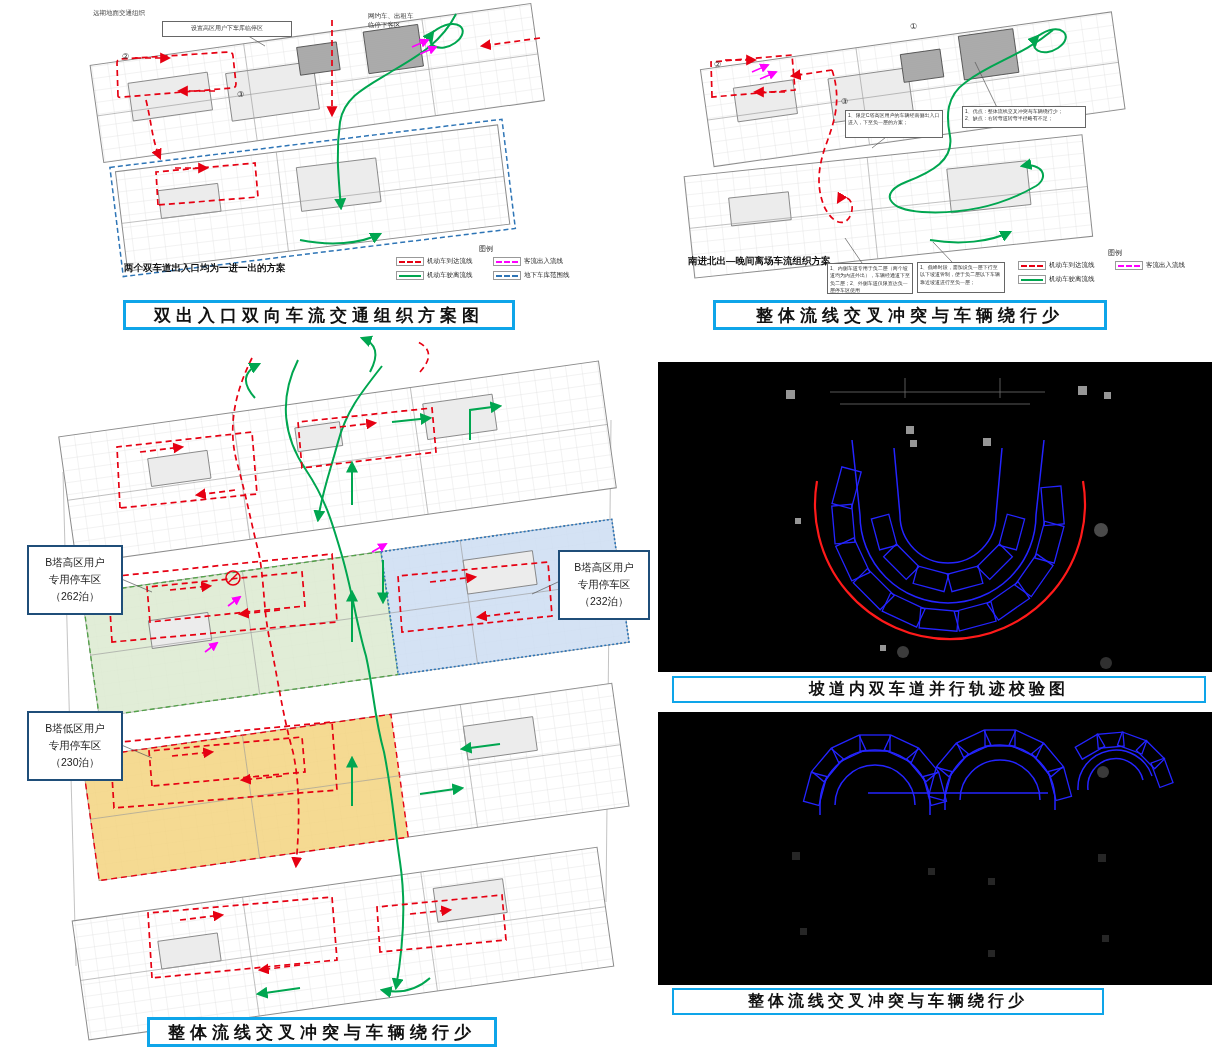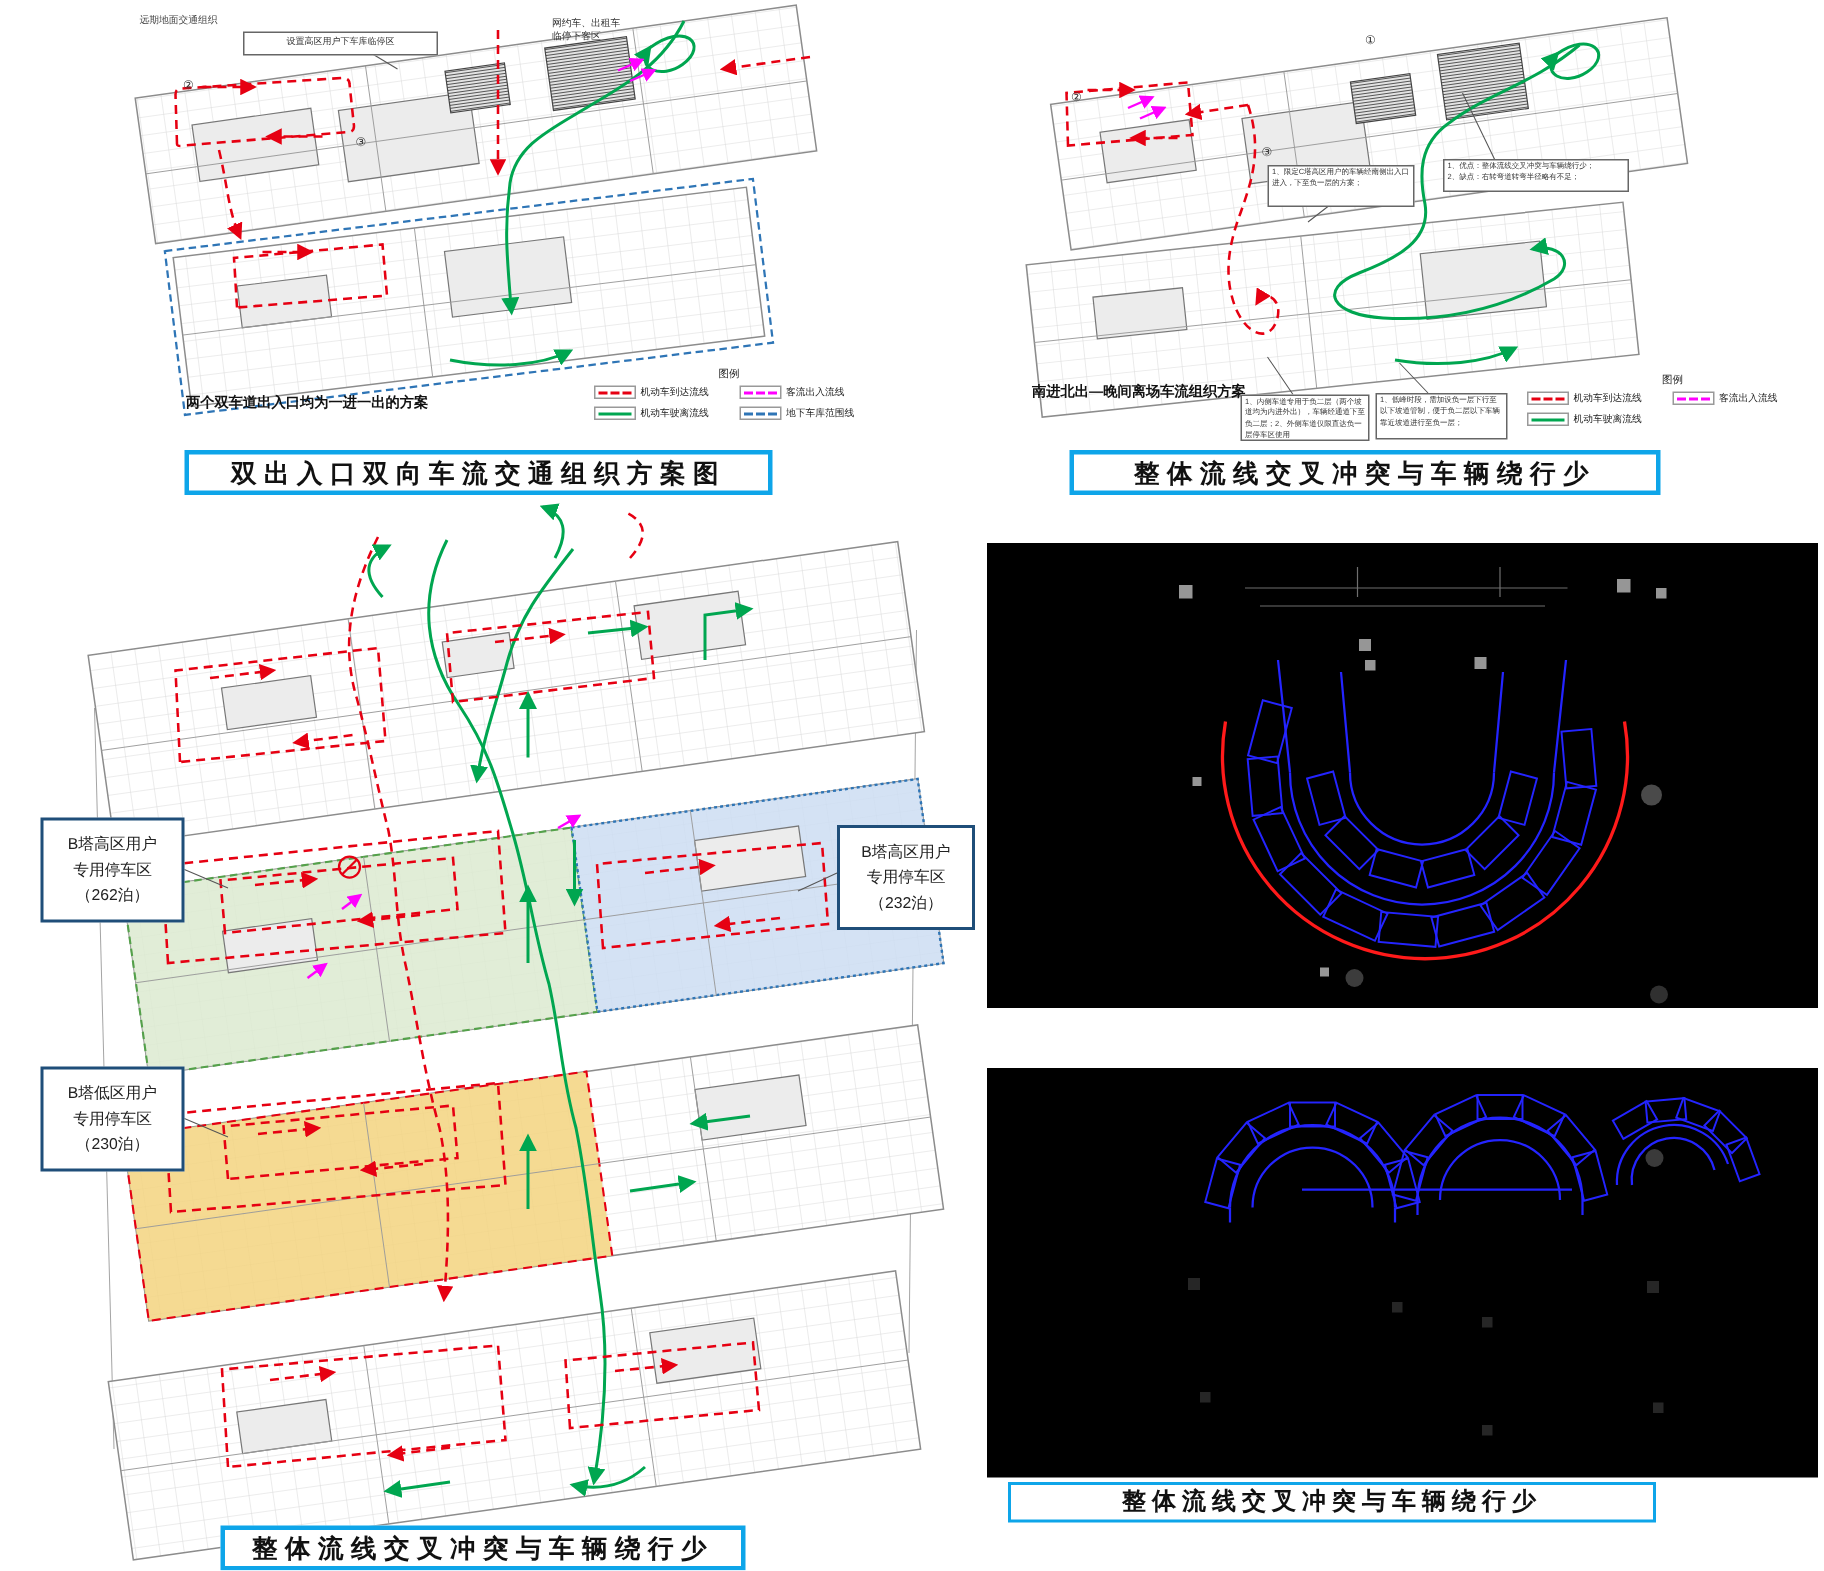--- a/index.html
+++ b/index.html
@@ -379,15 +379,16 @@
     <div>专用停车区</div>
     <div>（232泊）</div>
   </div>
   <div class="zone" style="left:27px;top:711px;width:92px;height:66px">
     <div>B塔低区用户</div>
     <div>专用停车区</div>
     <div>（230泊）</div>
   </div>
   <div class="cap" style="left:147px;top:1017px;width:344px">整体流线交叉冲突与车辆绕行少</div>
 
+  <div class="cap cap-sm" style="left:672px;top:676px;width:530px">坡道内双车道并行轨迹校验图</div>
   <div class="cap cap-sm" style="left:672px;top:988px;width:428px">整体流线交叉冲突与车辆绕行少</div>
 
 </div>
 
 </body></html>

